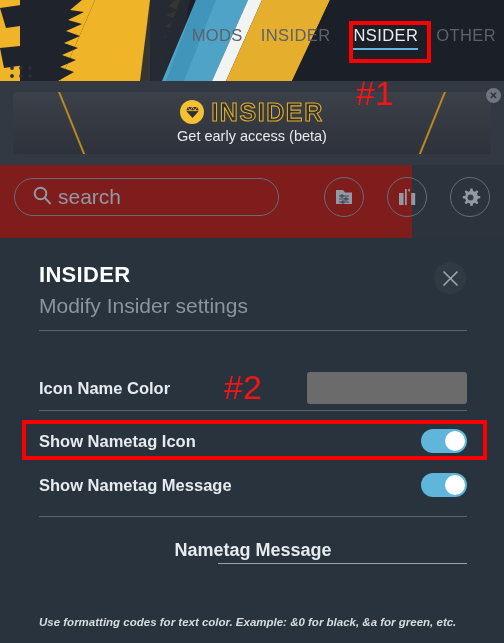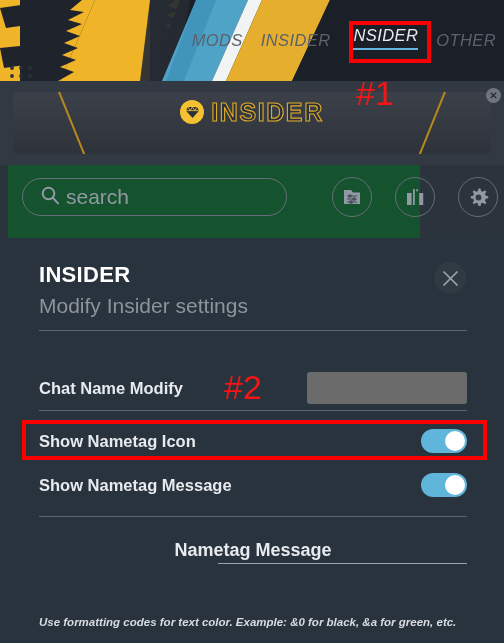--- a/index.html
+++ b/index.html
@@ -29,24 +29,23 @@
     left: 0; top: 0;
     width: 560px; height: 81px;
     overflow: hidden;
   }
   .art svg { display: block; }
 
   .nav {
     position: absolute;
     right: 8px; top: 26px;
     display: flex;
-    align-items: flex-end;
+    align-items: flex-start;
     gap: 18px;
     z-index: 5;
-    font-style: italic;
   }
   .nav-item {
     font-size: 16.5px;
     letter-spacing: 0.4px;
     color: #5c626c;
     font-family: "Liberation Sans", sans-serif;
     white-space: nowrap;
     cursor: pointer;
   }
   .nav-item.active {
@@ -127,23 +126,23 @@
     text-align: center;
     font-weight: bold;
     cursor: pointer;
     z-index: 6;
     font-family: "Liberation Sans", sans-serif;
   }
 
   
   .search-row {
     position: absolute;
-    left: 8px; top: 165px;
+    left: 0; top: 165px;
     width: 412px; height: 73px;
-    background: #14532d;
+    background: #7f1d1d;
   }
   .search-box {
     position: absolute;
     left: 14px; top: 13px;
     width: 265px; height: 38px;
     border: 1px solid #666d79;
     border-radius: 19px;
     display: flex;
     align-items: center;
     padding-left: 17px;
@@ -339,20 +338,21 @@
     <div class="promo-inner">
       <div class="promo-title-row">
         <span class="gem-circle">
           <svg width="15" height="13" viewBox="0 0 16 14">
             <path d="M3,1 L13,1 L15,5 L8,13 L1,5 Z" fill="#2b2f37"></path>
             <path d="M3,1 L5.5,5 L8,1 M13,1 L10.5,5 L8,1 M1,5 L15,5" stroke="#f5c133" stroke-width="0.9" fill="none"></path>
           </svg>
         </span>
         <span class="promo-title">INSIDER</span>
       </div>
+      <div class="promo-sub">Get early access (beta)</div>
     </div>
   </div>
   <div class="promo-close">✕</div>
 </div>
 
 <div class="search-row">
   <div class="search-box">
     <span>
       <svg width="20" height="20" viewBox="0 0 20 20">
         <circle cx="8.5" cy="8.5" r="5.8" stroke="#9299a4" stroke-width="2" fill="none"></circle>
@@ -402,21 +402,21 @@
   <div class="panel-close">
     <svg width="19" height="19" viewBox="0 0 19 19">
       <line x1="2.5" y1="2.5" x2="16.5" y2="16.5" stroke="#9ba2ab" stroke-width="1.7"></line>
       <line x1="16.5" y1="2.5" x2="2.5" y2="16.5" stroke="#9ba2ab" stroke-width="1.7"></line>
     </svg>
   </div>
 
   <div class="divider" style="top:92px;"></div>
 
   <div class="row" style="top:132px; height:36px;">
-    <span class="row-label">Chat Name Modify</span>
+    <span class="row-label">Icon Name Color</span>
     <span class="color-swatch"></span>
   </div>
 
   <div class="divider" style="top:172px;"></div>
 
   <div class="row" style="top:234px; height:26px;">
     <span class="row-label">Show Nametag Message</span>
     <span class="toggle">
       <span class="knob"></span>
     </span>

